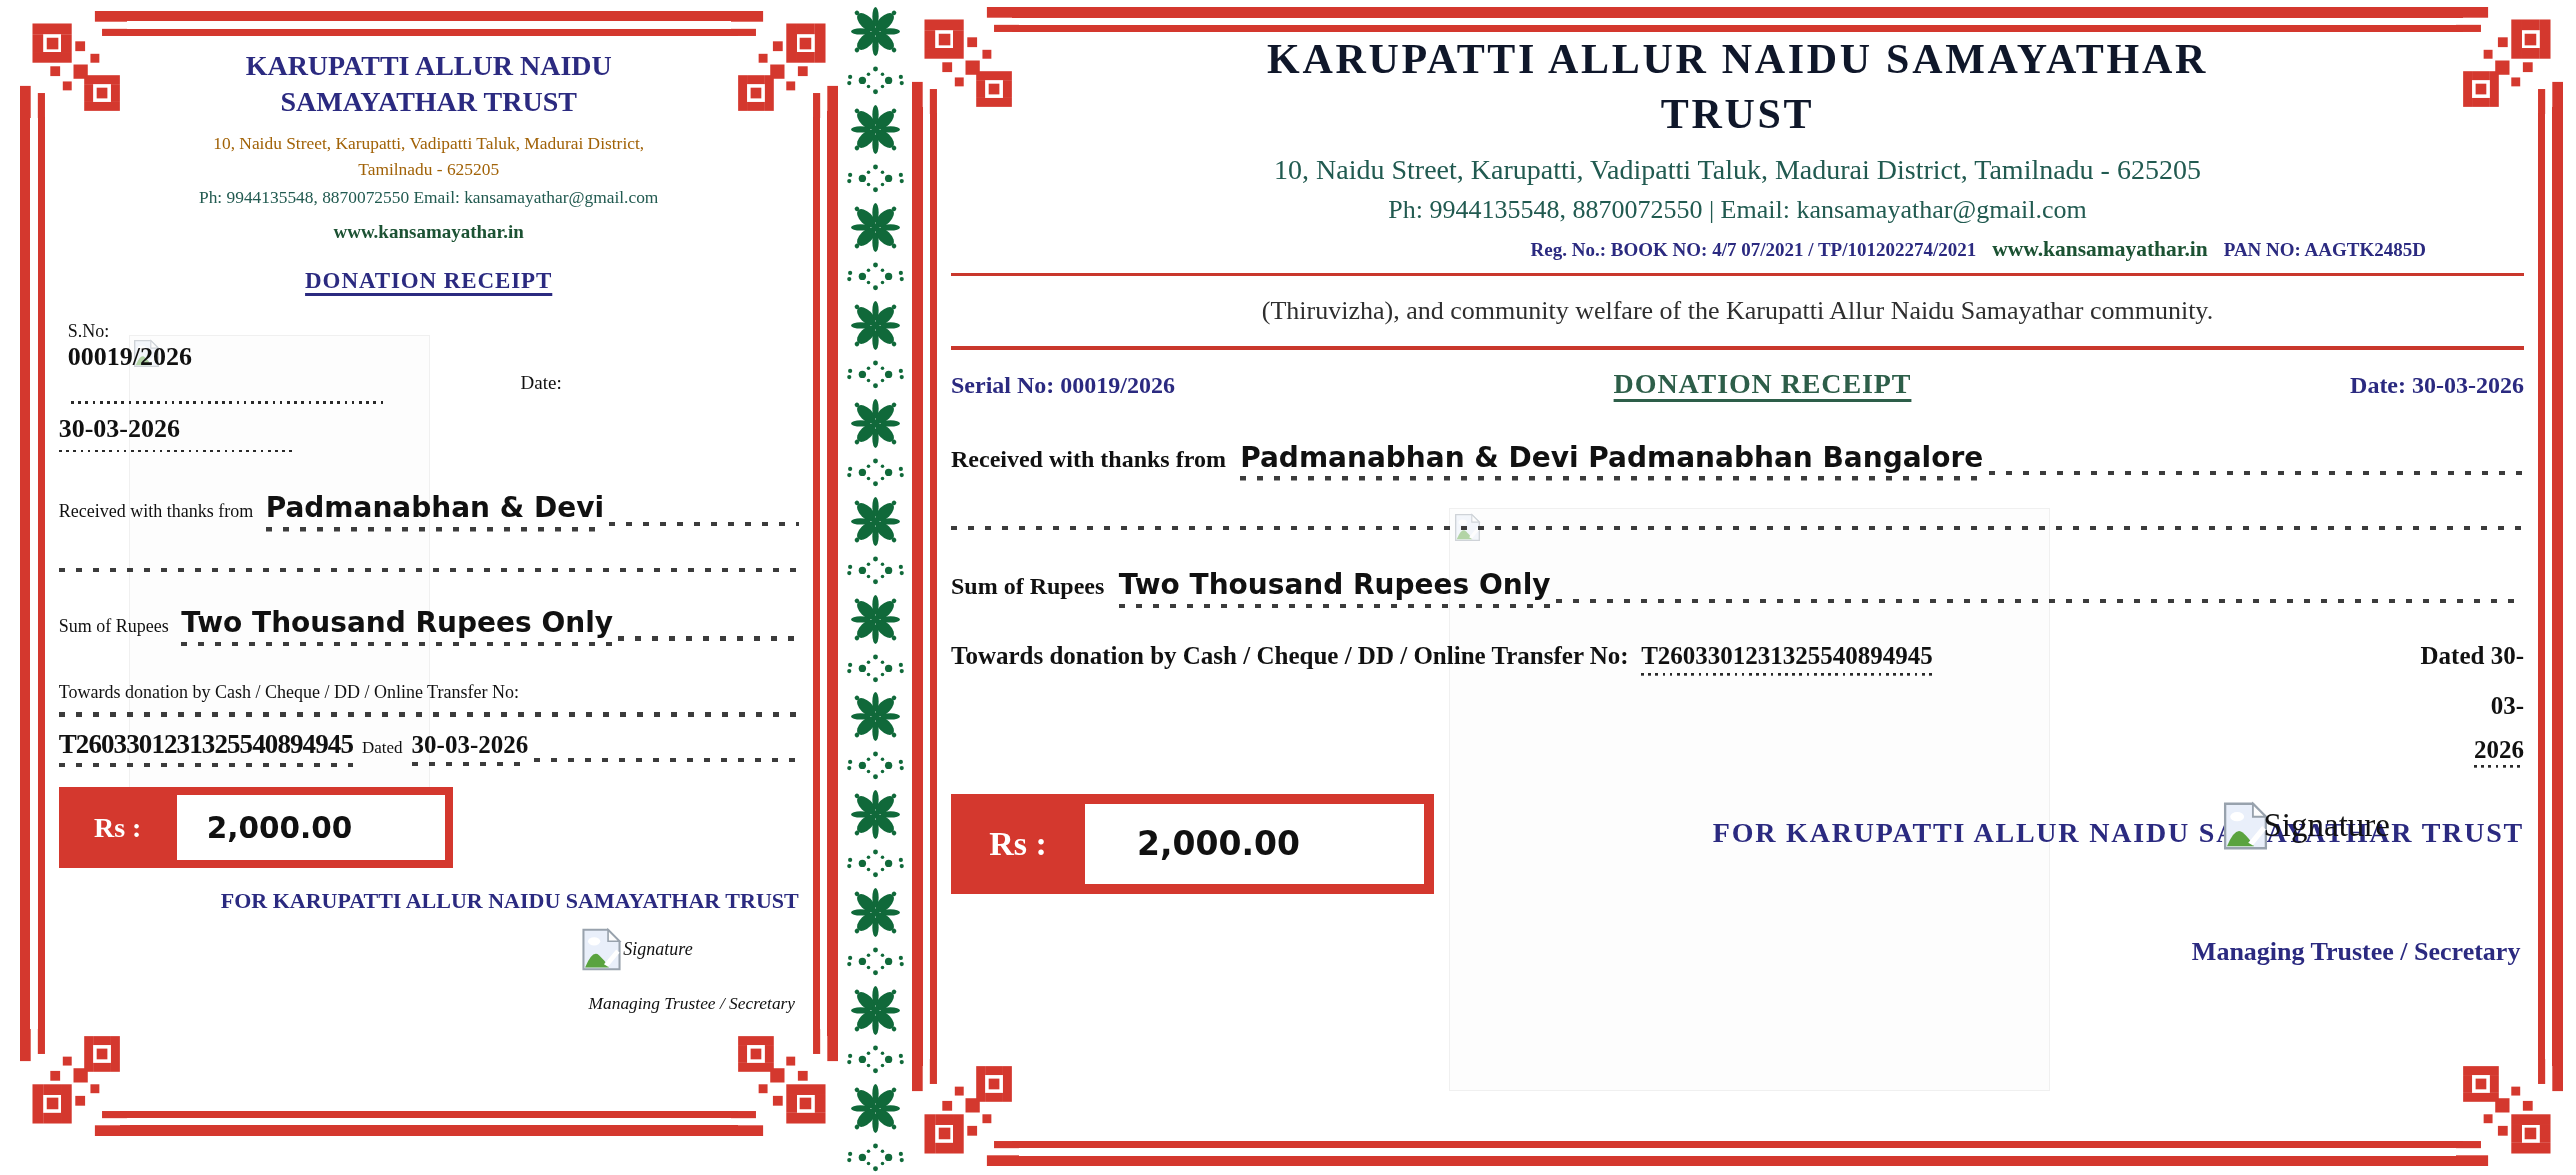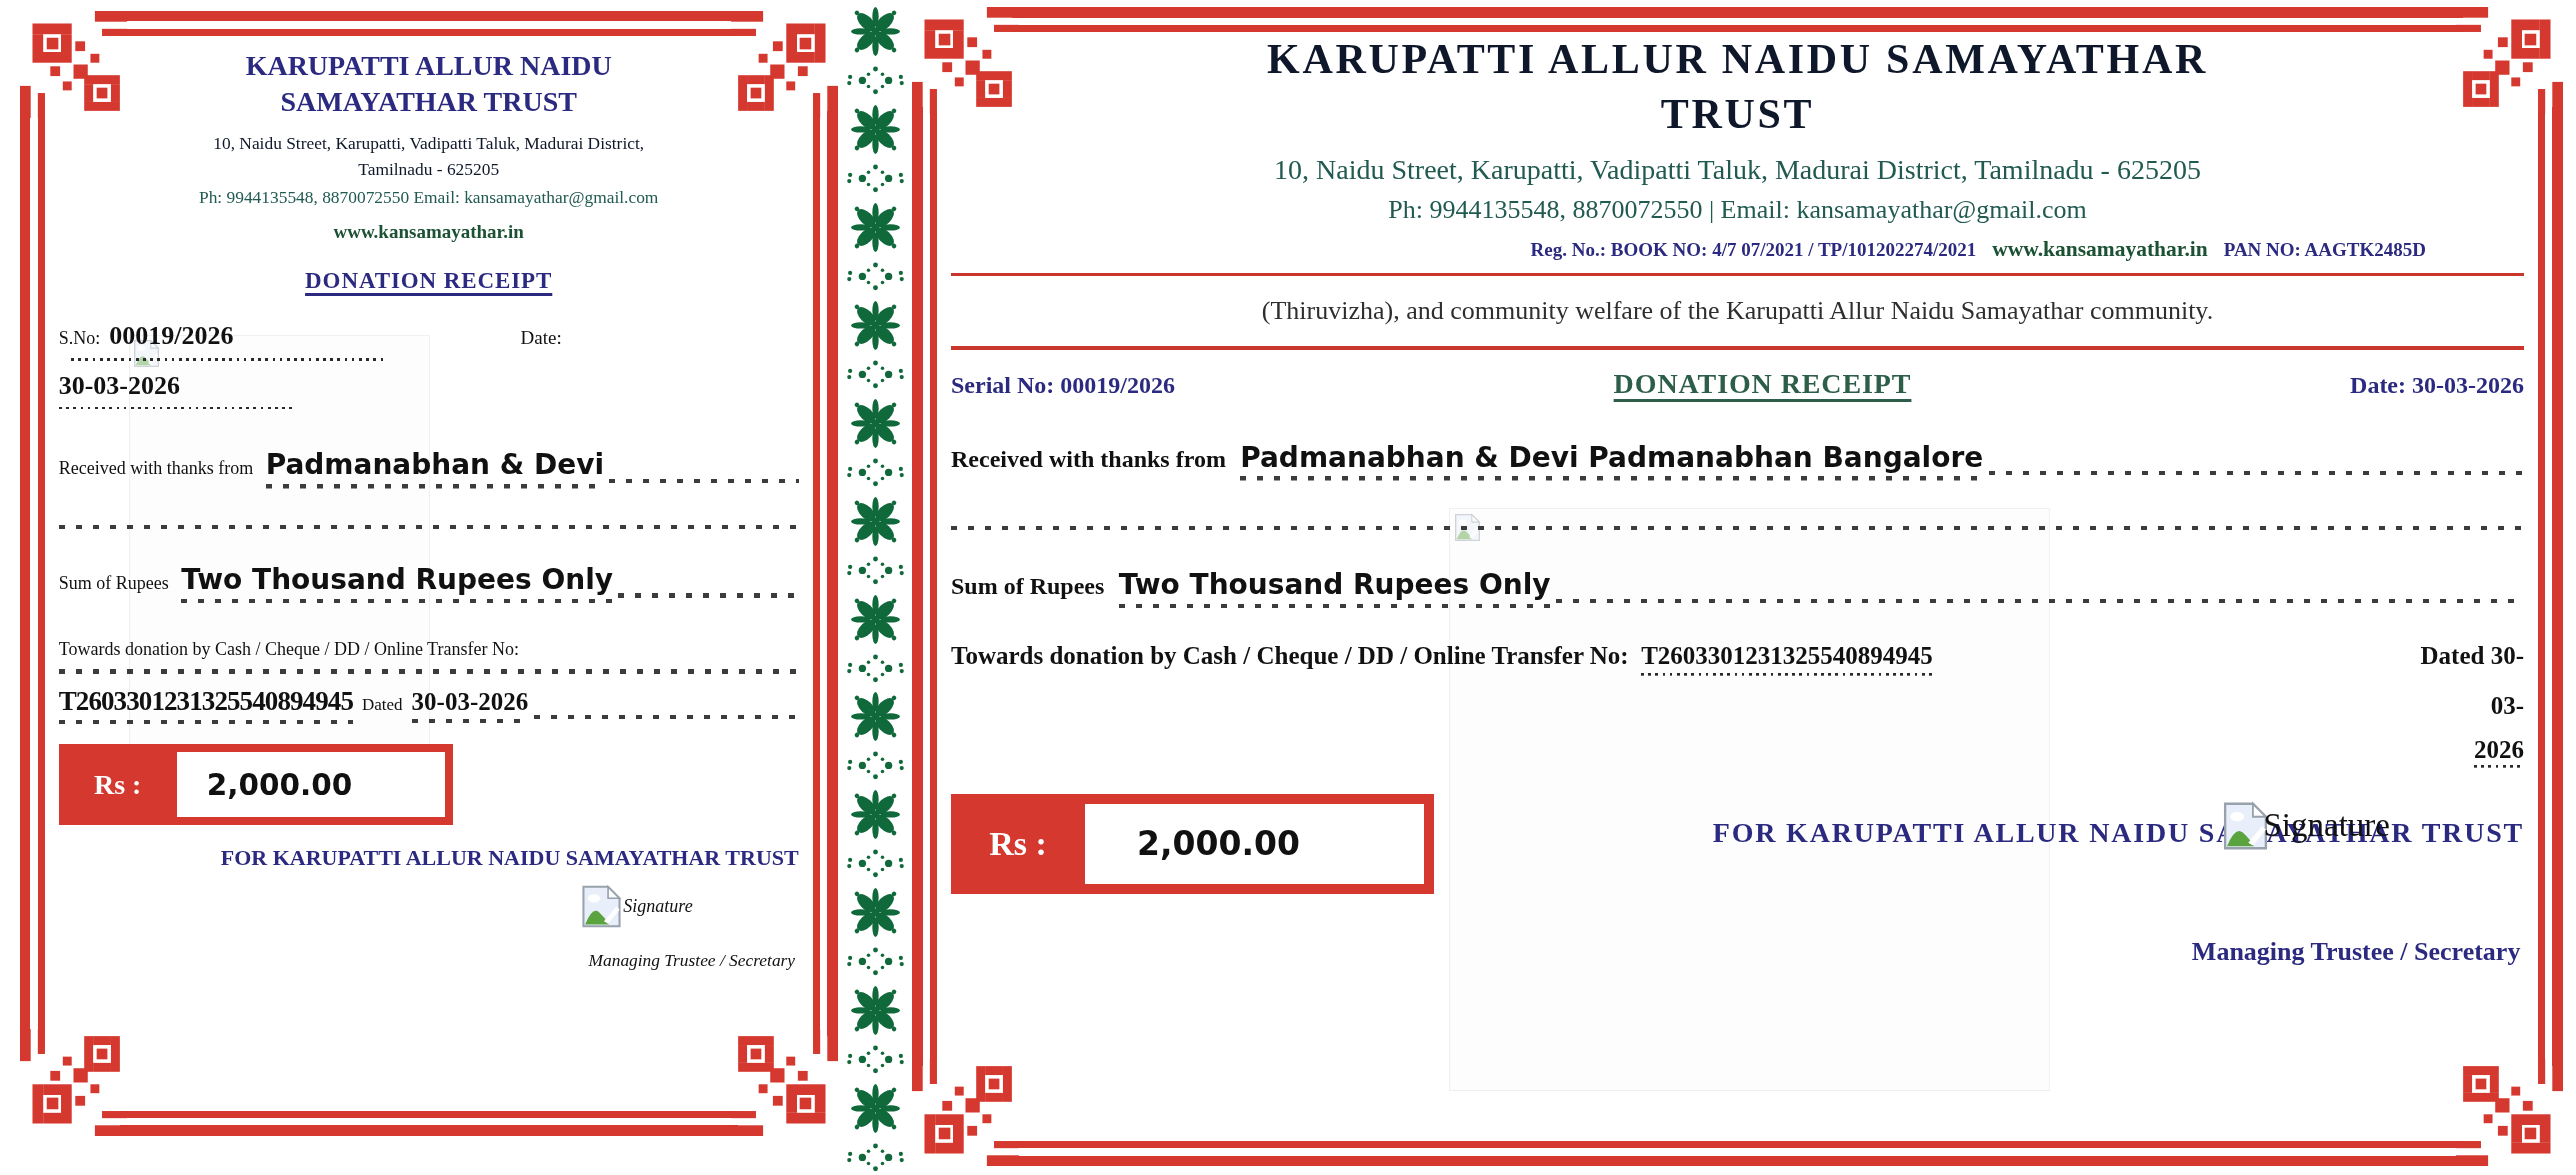--- a/index.html
+++ b/index.html
@@ -21,26 +21,26 @@
   .fine-dots{background-image:repeating-linear-gradient(90deg,#2a2a2a 0 2.7px,transparent 2.7px 7.2px);height:2.7px;}
   .us-sq{background-image:repeating-linear-gradient(90deg,#3c3c3c 0 6.3px,transparent 6.3px 17px);
          background-size:100% 4.5px;background-position:0 100%;background-repeat:no-repeat;padding-bottom:7.2px;}
   .us-fine{background-image:repeating-linear-gradient(90deg,#2a2a2a 0 2.7px,transparent 2.7px 7.2px);
          background-size:100% 2.7px;background-position:0 100%;background-repeat:no-repeat;padding-bottom:5.4px;}
   .fill{flex:1;align-self:flex-end;height:4.5px;margin:0 0 5.4px 5.4px;
         background-image:repeating-linear-gradient(90deg,#3c3c3c 0 6.3px,transparent 6.3px 17px);}
 
   
   .c-title{text-align:center;color:#2b2a80;font-weight:bold;font-size:28px;line-height:1.3;margin-top:7.2px;}
-  .c-addr{text-align:center;color:#0f172a;font-size:17.4px;line-height:1.5;margin-top:9px;}
+  .c-addr{text-align:center;color:#a16207;font-size:17.4px;line-height:1.5;margin-top:9px;}
   .c-phone{text-align:center;color:#215a50;font-size:17.4px;margin-top:5.4px;}
   .c-web{text-align:center;color:#1c5233;font-weight:bold;font-size:19px;margin-top:12.5px;}
   .c-rtitle{text-align:center;color:#2b2a80;font-weight:bold;font-size:23px;letter-spacing:0.9px;
             text-decoration:underline;text-decoration-thickness:2.7px;text-underline-offset:4.5px;margin-top:25px;}
-  .sno-row{margin-top:27px;display:flex;align-items:baseline;}
+  .sno-row{margin-top:27px;display:flex;align-items:baseline;flex-direction:column;}
   .lbl20{font-size:18px;white-space:nowrap;}
   .bval{font-size:26px;font-weight:bold;margin-left:9px;white-space:nowrap;}
   .date-lbl{font-size:19px;margin-left:auto;margin-right:237px;}
   .d1{width:313px;margin:7.2px 0 0 12.5px;}
   .big-date{font-size:26px;font-weight:bold;margin-top:10.7px;}
   .d2{width:237px;margin-top:5.4px;}
   .pair-row{display:flex;align-items:baseline;margin-top:39px;}
   .val-sans{font-family:"DejaVu Sans",sans-serif;font-weight:bold;font-size:28px;margin-left:12.5px;white-space:nowrap;}
   .full-dots{margin-top:36px;}
   .towards-lbl{font-size:18px;margin-top:36px;}

